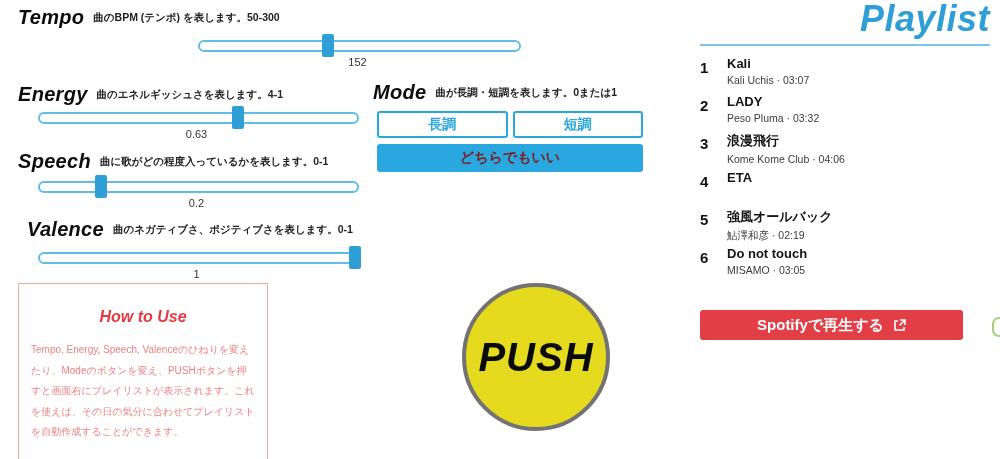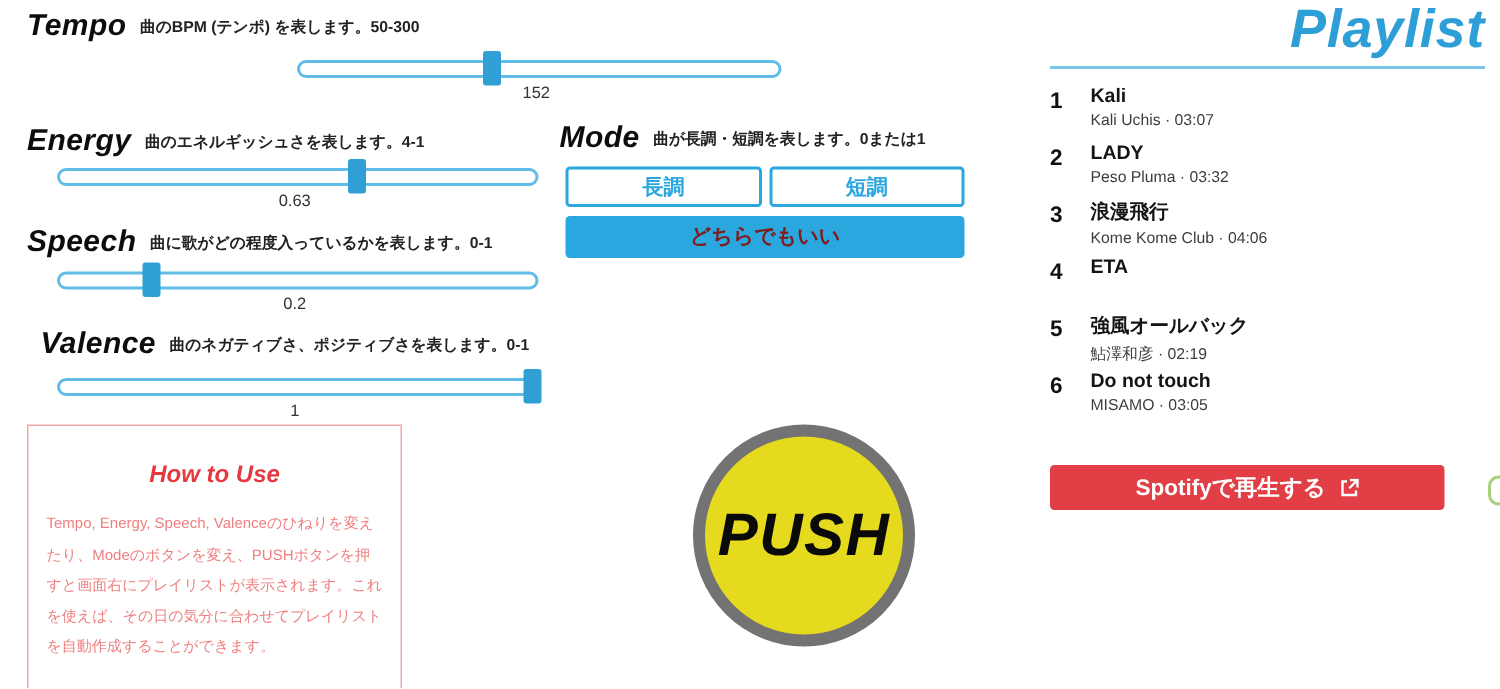--- a/index.html
+++ b/index.html
@@ -28,21 +28,21 @@
   .mode-either{width:266px;height:28px;background:#2aa7de;border-radius:3px;color:#7f1d1d;
                font-weight:bold;font-size:14px;display:flex;align-items:center;justify-content:center;
                cursor:pointer;box-sizing:border-box;}
 
   
   .howto{width:250px;height:192px;border:1px solid #f2a6a6;background:#fff;box-sizing:border-box;}
   .howto-title{margin-top:24px;text-align:center;font-size:16px;font-weight:bold;font-style:italic;color:#e53940;}
   .howto-body{margin:14px 12px 12px 12px;font-size:10px;line-height:2.05;color:#ef7f7f;}
 
   
-  .push-circle{width:148px;height:148px;border-radius:50%;background:#e6da1f;border:8px solid #737373;
+  .push-circle{width:148px;height:148px;border-radius:50%;background:#e6da1f;border:4px solid #737373;
                display:flex;align-items:center;justify-content:center;cursor:pointer;box-sizing:border-box;}
   .push-label{font-size:40px;font-weight:bold;font-style:italic;color:#0a0a0a;letter-spacing:1px;}
 
   
   .pl-title{width:290px;text-align:right;font-size:36px;font-weight:bold;font-style:italic;
             color:#2d9fd6;letter-spacing:.5px;}
   .pl-rule{width:290px;height:2px;background:#7cc5ea;}
   .pl-list{width:290px;display:flex;flex-direction:column;}
   .pl-row{display:flex;height:38px;align-items:flex-start;}
   .pl-num{width:27px;font-size:15px;font-weight:bold;color:#111;padding-top:3px;}

